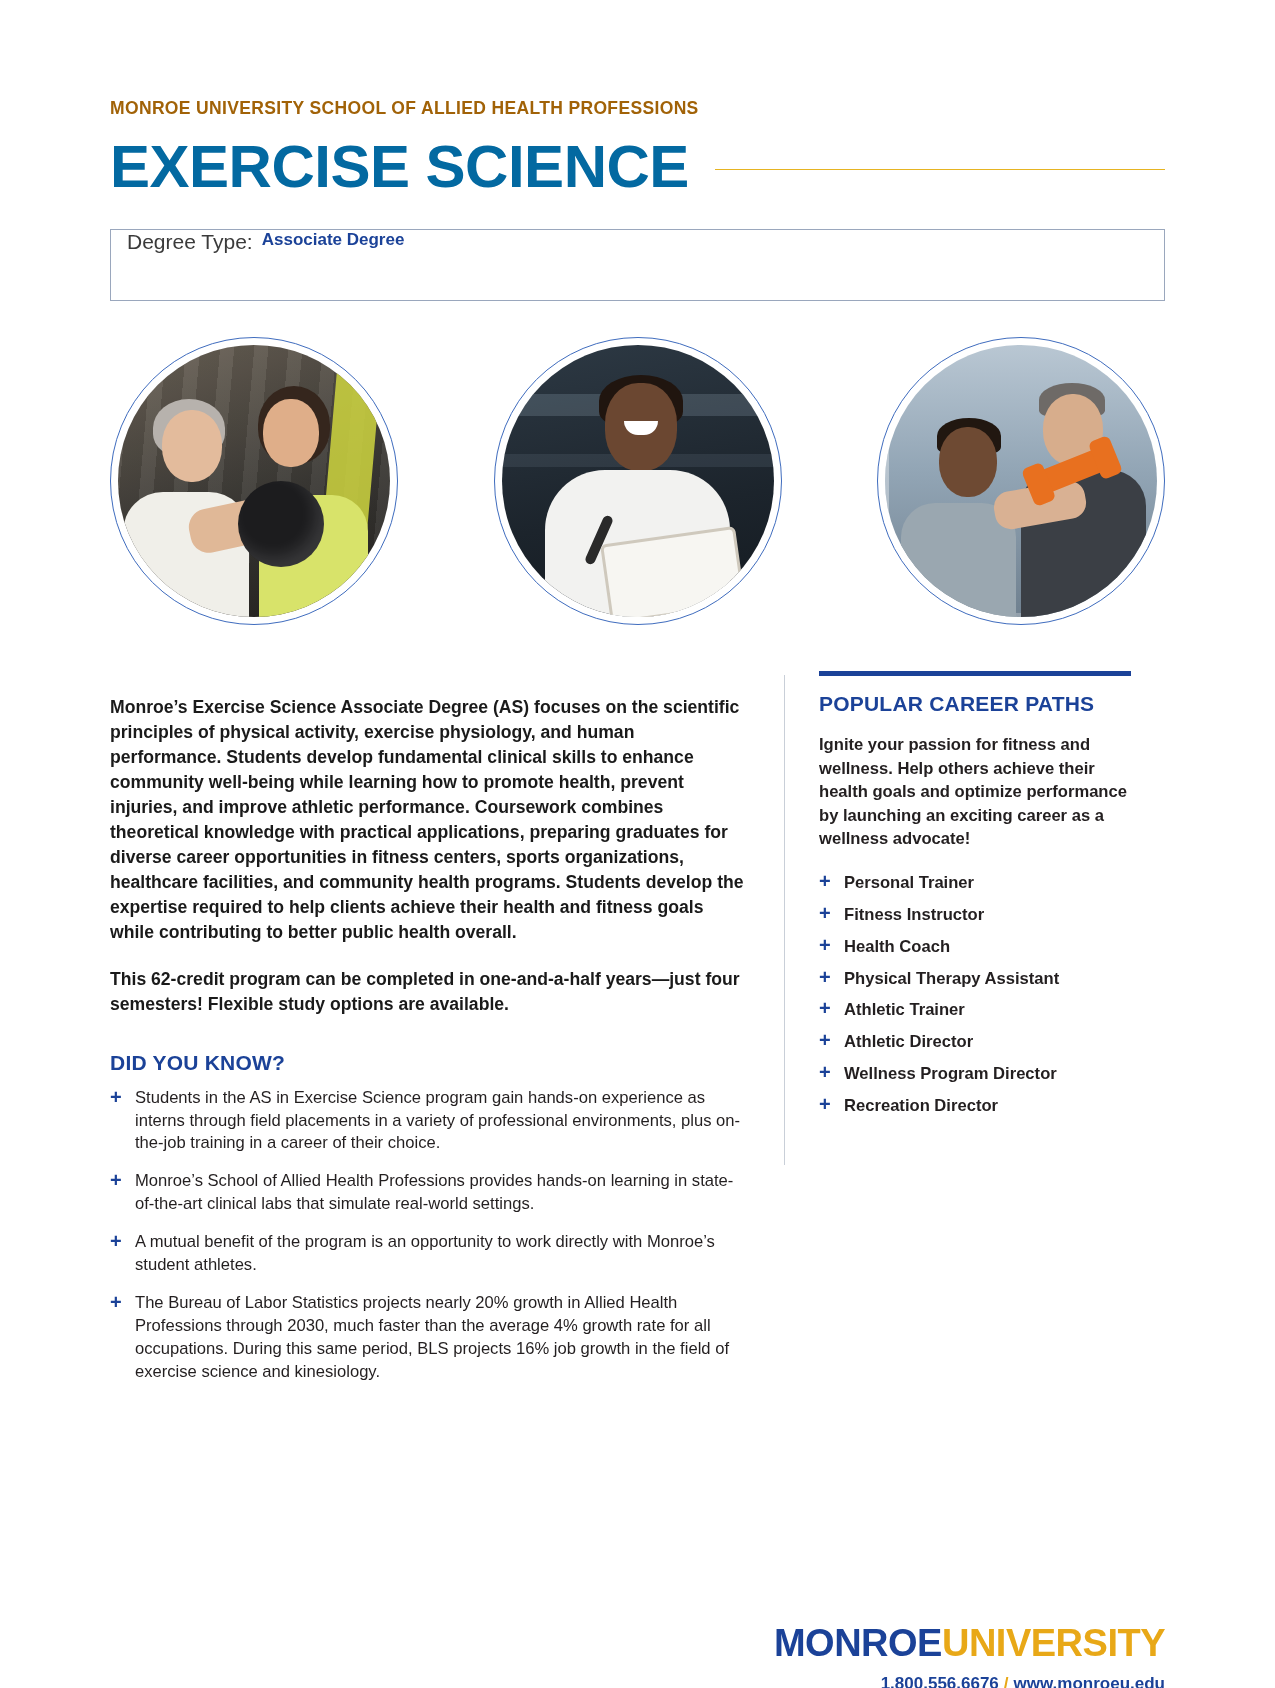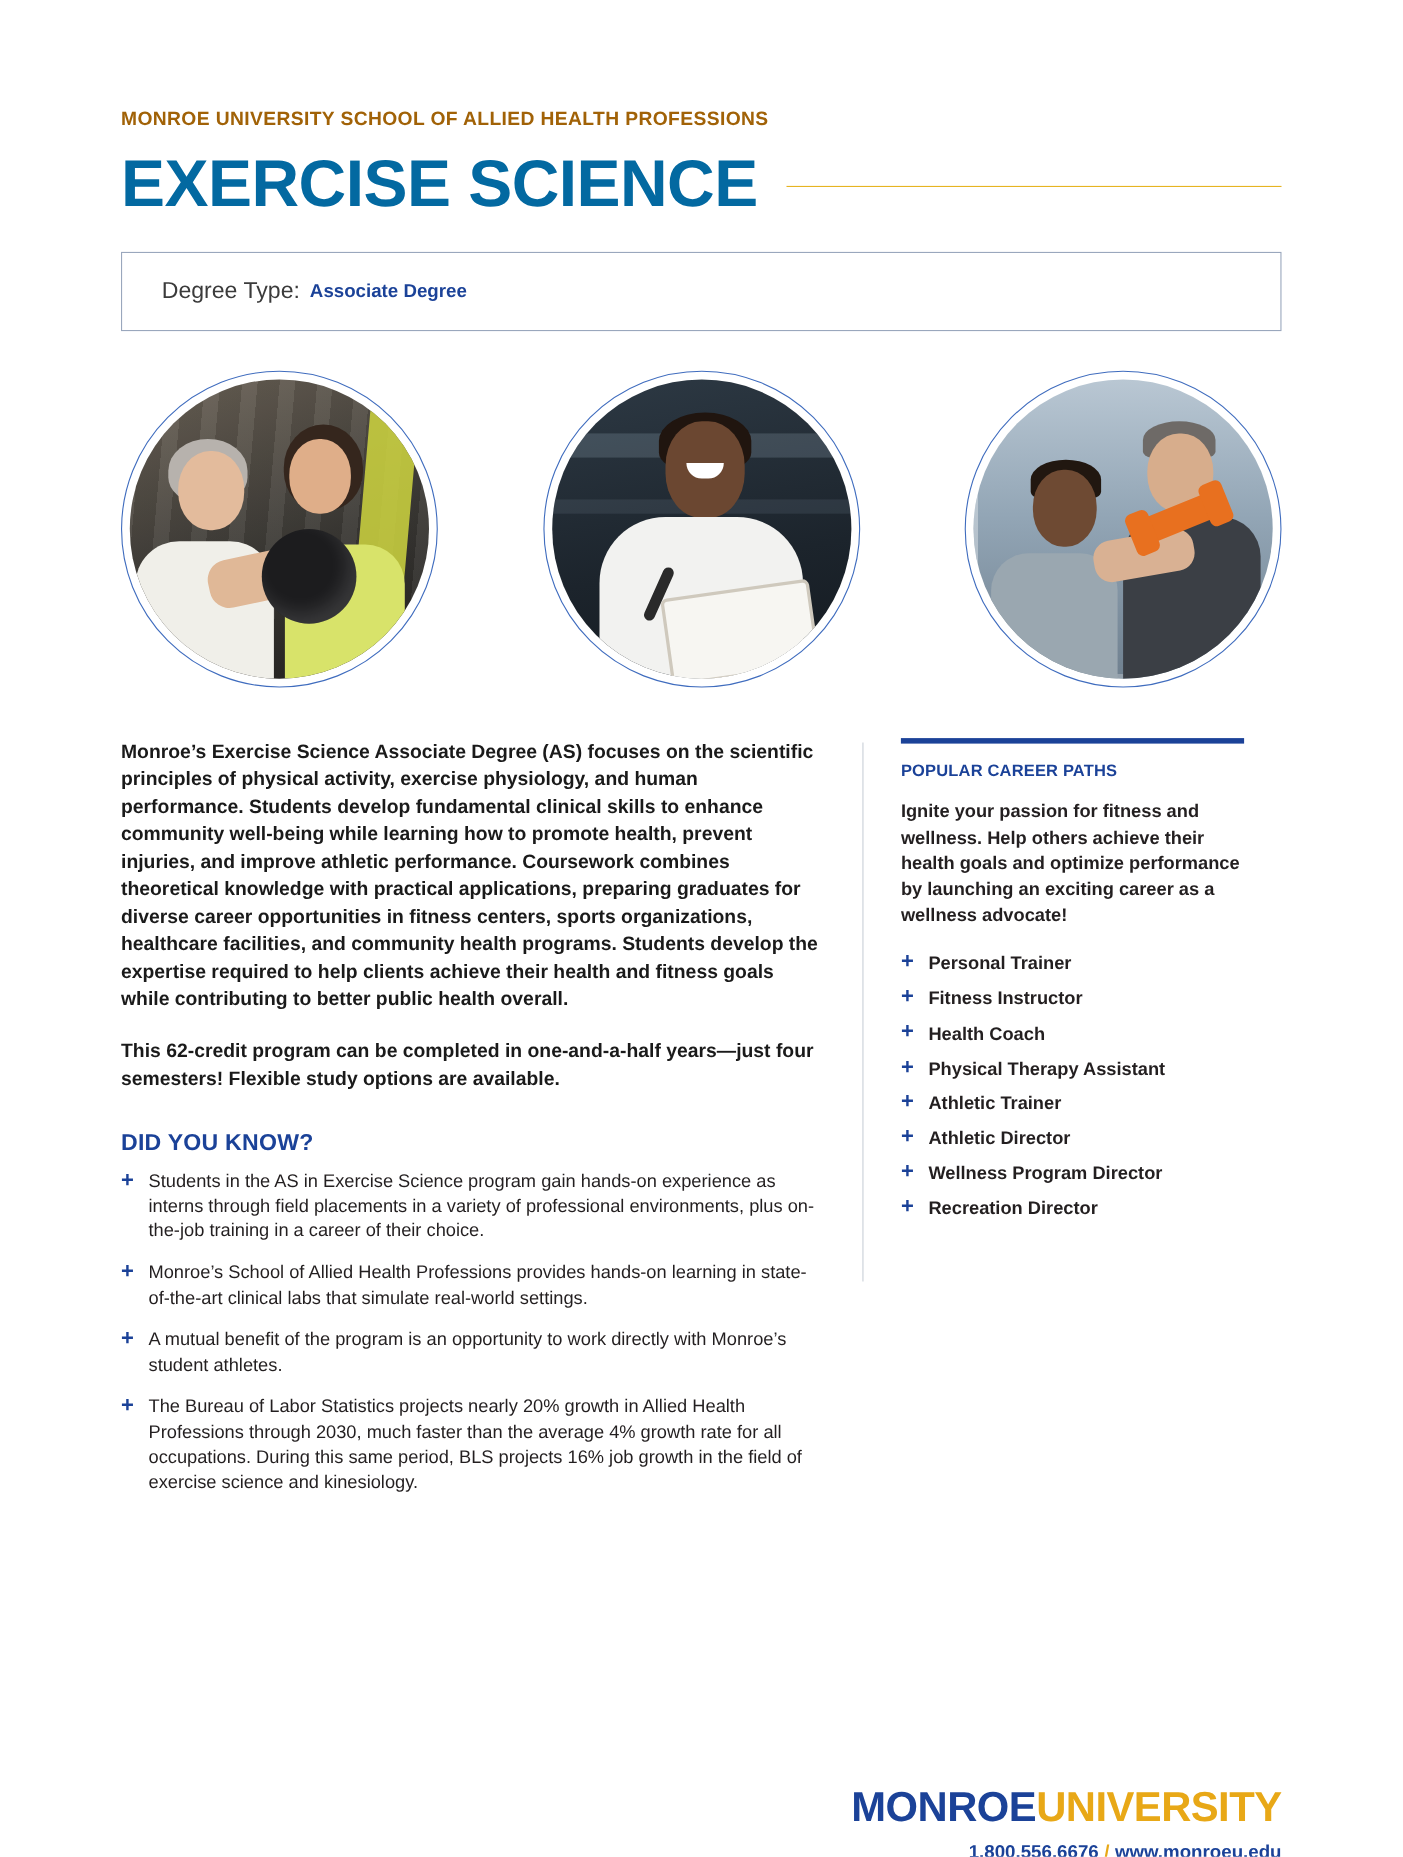--- a/index.html
+++ b/index.html
@@ -50,22 +50,22 @@
     border-top: 1.5px solid #e6b422;
     margin-left: 26px;
     margin-top: 4px;
   }
 
   .degree-box {
     margin-top: 32px;
     border: 1px solid #9aa7bd;
     height: 72px;
     display: flex;
-    align-items: center;
-    padding-left: 36px;
+    align-items: flex-start;
+    padding-left: 16px;
     box-sizing: border-box;
   }
   .degree-label {
     font-size: 21px;
     color: #3b3b3b;
   }
   .degree-value {
     font-size: 17px;
     font-weight: bold;
     color: #1b4298;
@@ -165,20 +165,21 @@
   .p3 .db:before { content:""; position:absolute; left:-12px; top:-8px; width:22px; height:40px;
     border-radius:6px; background:#e8701f; }
 
   
   .columns {
     margin-top: 46px;
     display: flex;
   }
   .col-left {
     width: 640px;
+    margin-top: 24px;
   }
   .col-divider {
     width: 1px;
     background: #c9cfd8;
     margin: 4px 34px 0 34px;
     align-self: stretch;
     height: 490px;
   }
   .col-right {
     width: 312px;
@@ -228,21 +229,21 @@
   }
 
   
   .career-rule {
     height: 5px;
     background: #1b4298;
     width: 100%;
   }
   .career-title {
     margin-top: 16px;
-    font-size: 15px;
+    font-size: 21px;
     font-weight: bold;
     color: #1b4298;
     letter-spacing: 0.01em;
   }
   .career-intro {
     margin-top: 17px;
     font-size: 16.6px;
     line-height: 1.42;
     color: #231f20;
     font-weight: bold;

